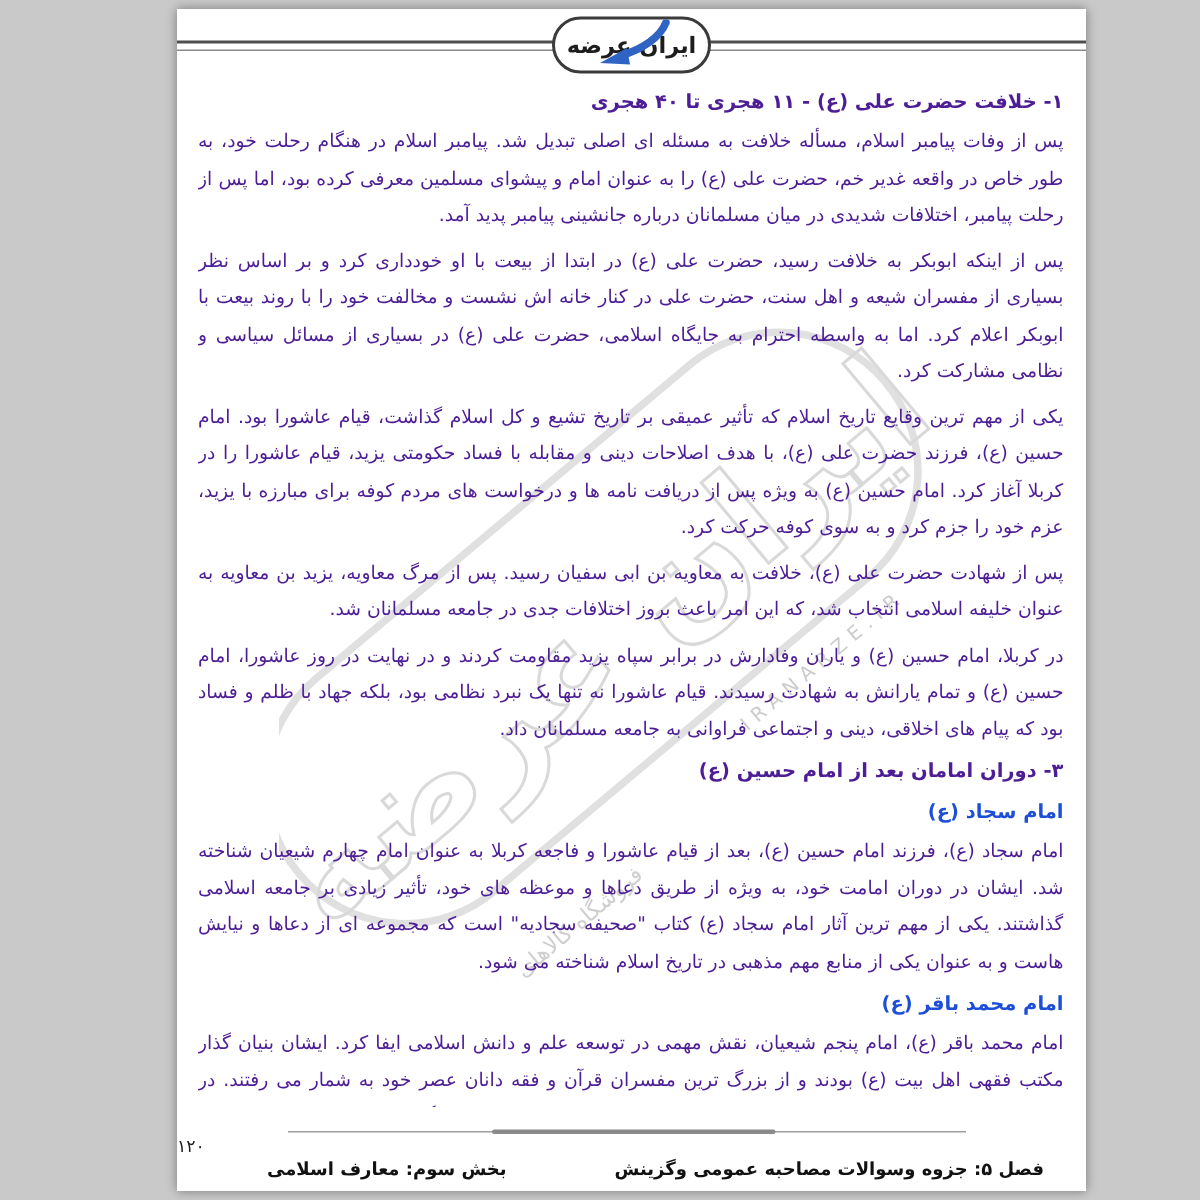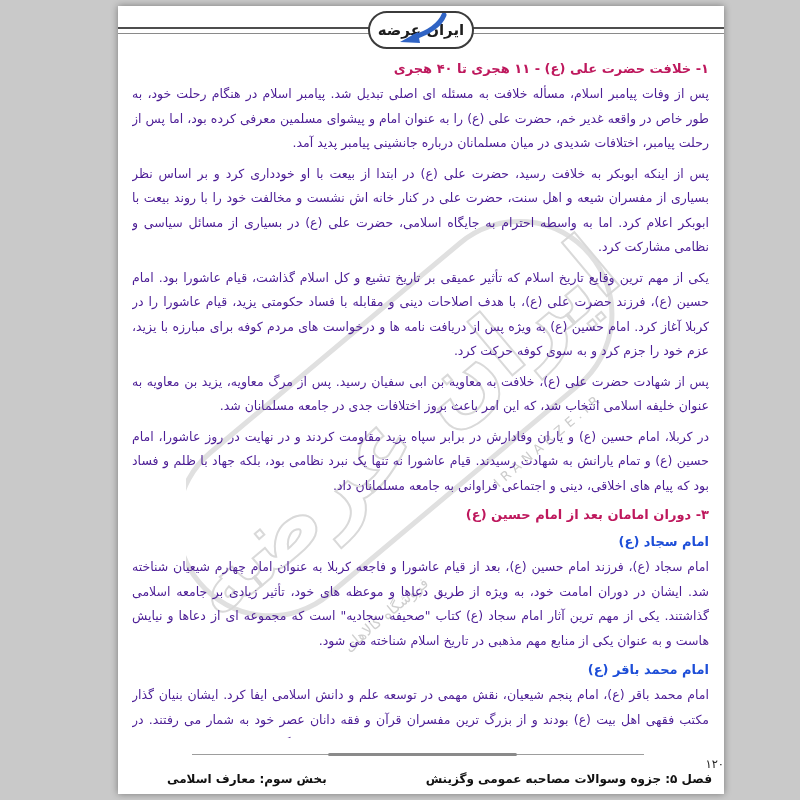--- a/index.html
+++ b/index.html
@@ -27,21 +27,21 @@
     font-size:15px;font-weight:bold;color:#1d1d1d;direction:rtl;white-space:nowrap;
     letter-spacing:0;
   }
   .logo-arrow{position:absolute;left:0;top:0;width:102px;height:34px;pointer-events:none;}
   
   .content{
     position:absolute;top:46px;right:15px;left:14px;bottom:56px;overflow:hidden;
     direction:rtl;color:#151515;z-index:2;
   }
   .content h2{
-    font-size:13px;font-weight:bold;margin:7px 0 2px;line-height:20px;color:#be185d;
+    font-size:13px;font-weight:bold;margin:7px 0 2px;line-height:20px;color:#4c1d95;
   }
   .content h3{
     font-size:13px;font-weight:bold;margin:7px 0 2px;line-height:20px;color:#1d4ed8;
   }
   .content p{
     font-size:12.5px;line-height:24.5px;text-align:justify;margin:3px 0 6px;color:#4c1d95;
   }
   
   .watermark{
     position:absolute;left:68px;top:206px;width:440px;height:440px;z-index:1;
@@ -49,29 +49,29 @@
   }
   
   .footer-rule{
     position:absolute;bottom:39px;left:74px;right:80px;height:1px;background:#9d9d9d;
   }
   .footer-rule::after{
     content:"";position:absolute;left:30%;top:-1px;width:42%;height:3px;background:#8a8a8a;
     border-radius:2px;
   }
   .page-number{
-    position:absolute;bottom:23px;left:0;right:0;text-align:right;
+    position:absolute;bottom:23px;left:0;right:0;text-align:left;
     font-size:11.5px;color:#202020;direction:rtl;
   }
   .footer-row{
     position:absolute;bottom:4px;left:0;right:0;height:18px;direction:rtl;
     font-weight:bold;font-size:12px;color:#111;
   }
-  .footer-chapter{position:absolute;right:12px;top:0;white-space:nowrap;}
-  .footer-section{position:absolute;left:49px;top:0;white-space:nowrap;}
+  .footer-chapter{position:absolute;right:28px;top:0;white-space:nowrap;}
+  .footer-section{position:absolute;left:60px;top:0;white-space:nowrap;}
 </style>
 </head>
 <body>
 
 <div class="page">
 
   <div class="header-rule"></div>
   <div class="logo">
     <span class="logo-text">ایران عرضه</span>
     <svg class="logo-arrow" viewBox="0 0 102 34" xmlns="http://www.w3.org/2000/svg">

